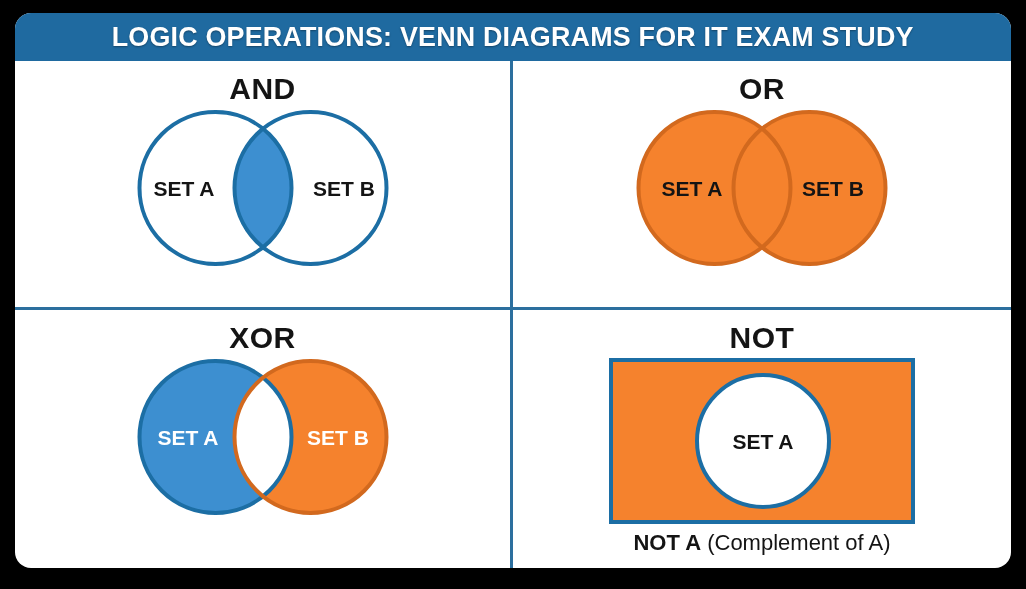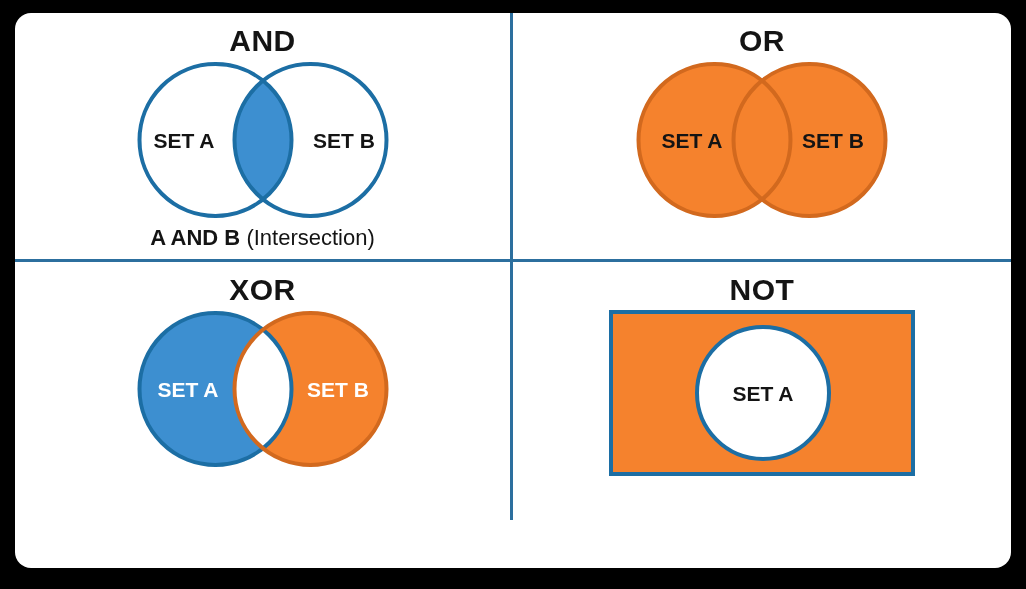--- a/index.html
+++ b/index.html
@@ -50,43 +50,42 @@
   .fill-blue{fill:var(--fill-blue,#3D8FD0);}
   .fill-orange{fill:var(--fill-orange,#F5822D);}
   .set-label{font-family:"Liberation Sans",sans-serif;font-weight:700;font-size:21px;fill:#141414;}
   .set-label-white{fill:#ffffff;}
 </style>
 </head>
 <body>
 
 <div class="card">
 
+  <div class="header">
+    <div class="header-title">LOGIC OPERATIONS: VENN DIAGRAMS FOR IT EXAM STUDY</div>
+  </div>
 
   <div class="grid">
 
     <div class="quad tl">
       <div class="quad-title">AND</div>
       <svg width="330" height="162" viewBox="0 0 330 162">
         <defs>
           <clipPath id="and-clip-a">
               <circle cx="117.5" cy="81" r="76"></circle>
             </clipPath>
         </defs>
         <circle class="fill-white" cx="117.5" cy="81" r="76"></circle>
         <circle class="fill-white" cx="212.5" cy="81" r="76"></circle>
         <circle class="fill-blue" cx="212.5" cy="81" r="76" clip-path="url(#and-clip-a)"></circle>
         <circle class="stroke-blue" cx="117.5" cy="81" r="76"></circle>
         <circle class="stroke-blue" cx="212.5" cy="81" r="76"></circle>
         <text class="set-label" x="86" y="89" text-anchor="middle">SET A</text>
         <text class="set-label" x="246" y="89" text-anchor="middle">SET B</text>
       </svg>
-      <div class="caption">
-        <span class="cap-main">A AND B</span>
-        <span class="cap-note">(Intersection)</span>
-      </div>
     </div>
 
     <div class="quad tr">
       <div class="quad-title">OR</div>
       <svg width="330" height="162" viewBox="0 0 330 162">
         <circle class="fill-orange" cx="117.5" cy="81" r="76"></circle>
         <circle class="fill-orange" cx="212.5" cy="81" r="76"></circle>
         <circle class="stroke-orange" cx="117.5" cy="81" r="76"></circle>
         <circle class="stroke-orange" cx="212.5" cy="81" r="76"></circle>
         <text class="set-label" x="95" y="89" text-anchor="middle">SET A</text>
@@ -112,16 +111,20 @@
       </svg>
     </div>
 
     <div class="quad br">
       <div class="quad-title">NOT</div>
       <svg width="330" height="170" viewBox="0 0 330 170">
         <rect class="fill-orange stroke-blue" x="14" y="4" width="302" height="162"></rect>
         <circle class="fill-white stroke-blue" cx="166" cy="85" r="66"></circle>
         <text class="set-label" x="166" y="93" text-anchor="middle">SET A</text>
       </svg>
+      <div class="caption">
+        <span class="cap-main">NOT A</span>
+        <span class="cap-note">(Complement of A)</span>
+      </div>
     </div>
 
   </div>
 </div>
 
 </body></html>

